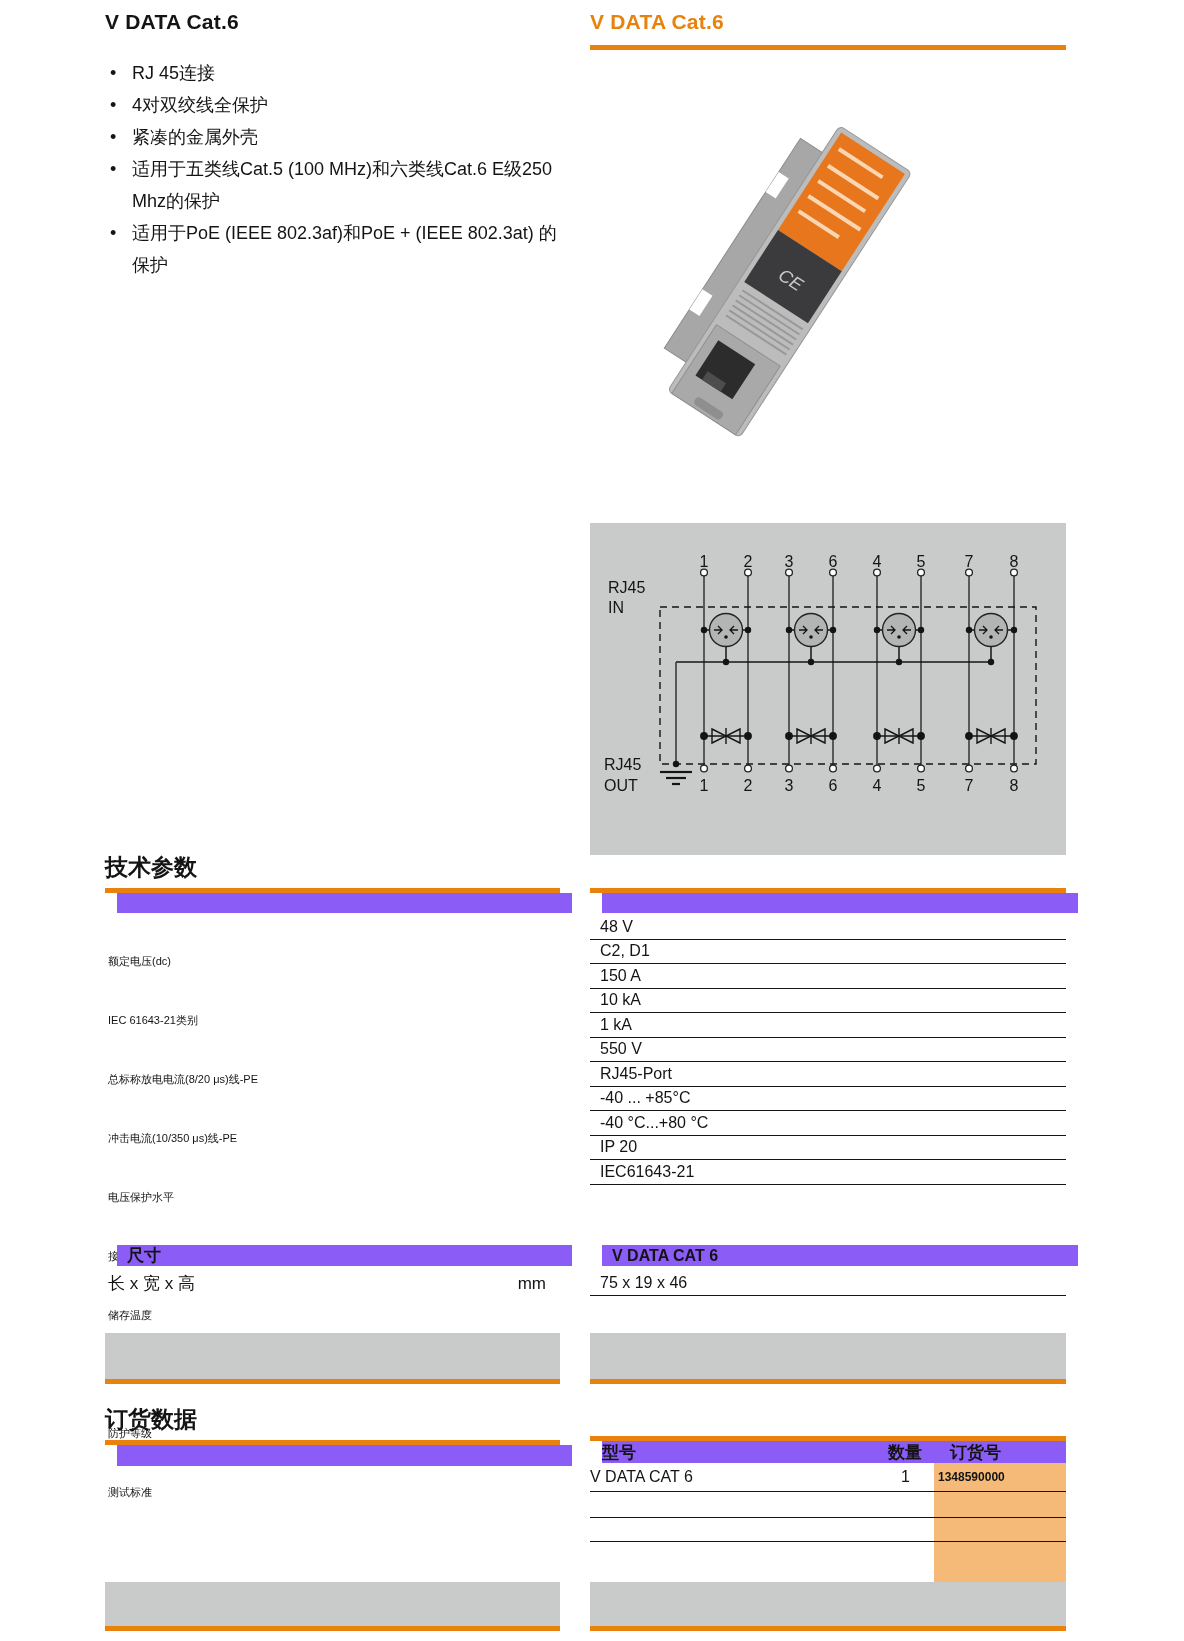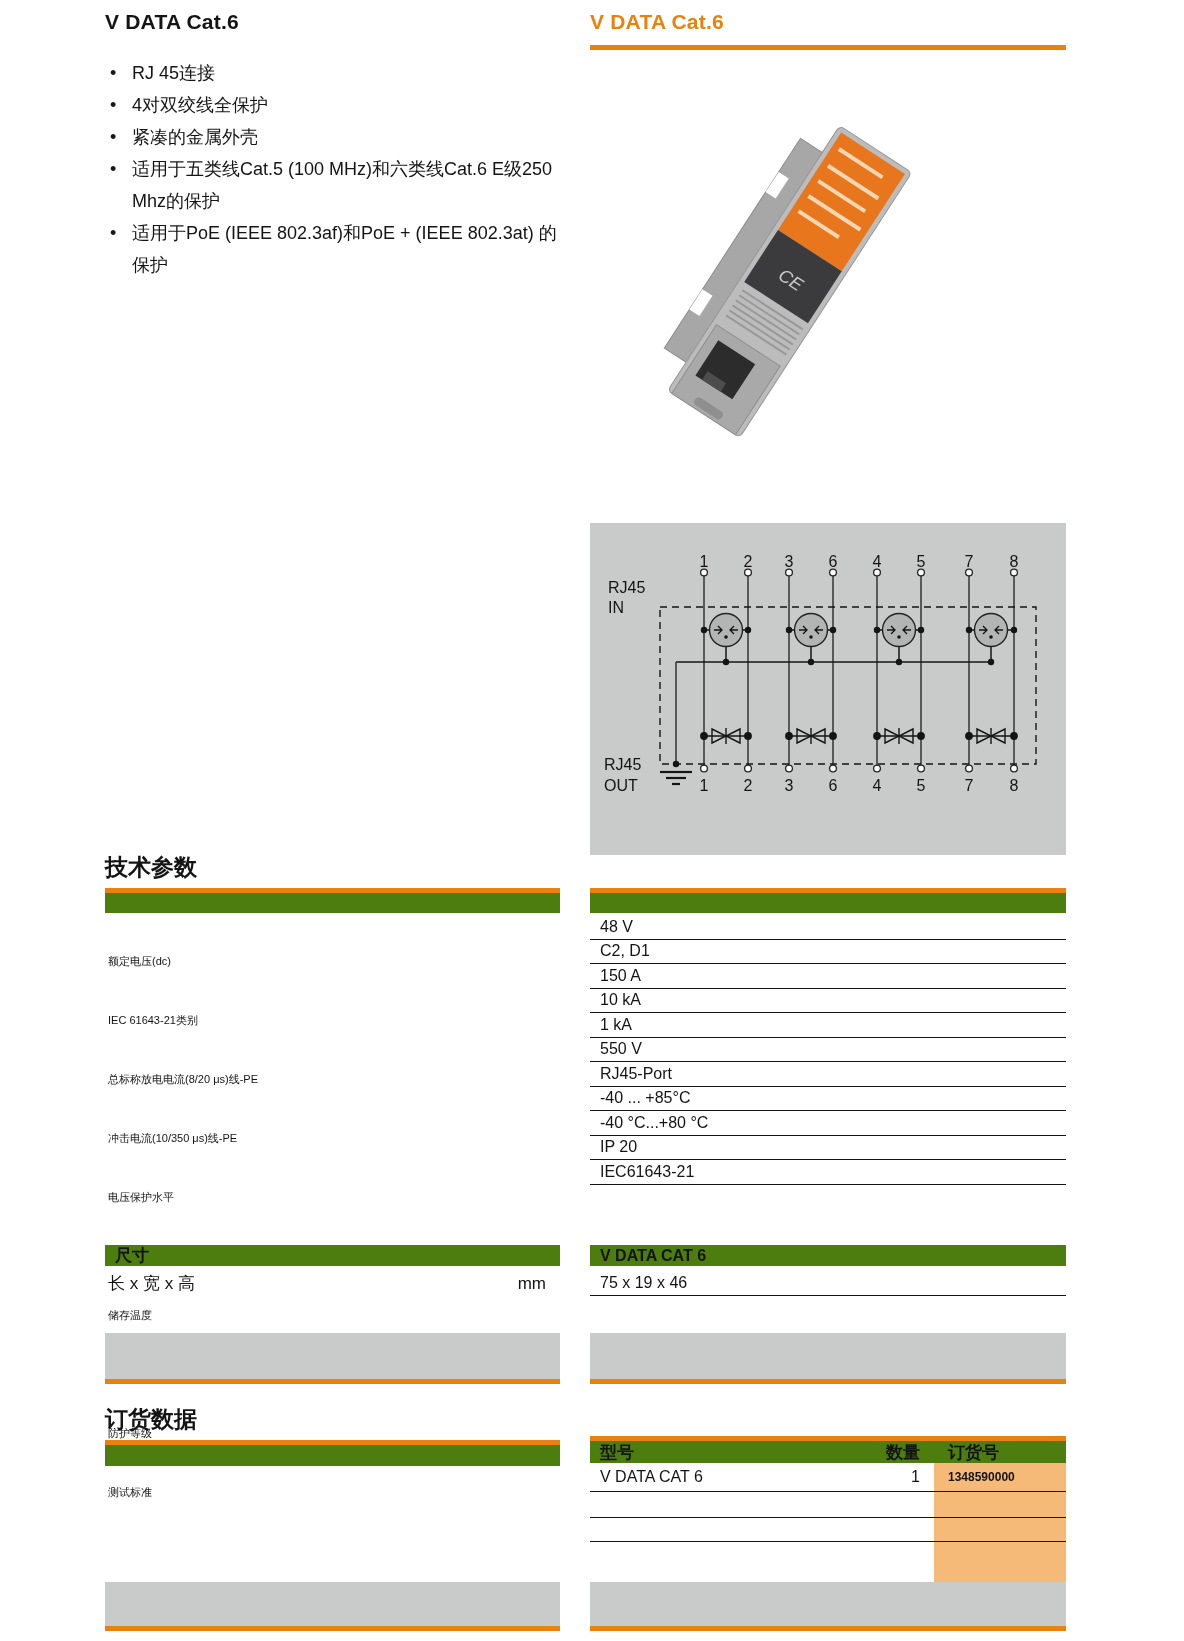--- a/index.html
+++ b/index.html
@@ -5,21 +5,21 @@
   html,body{margin:0;padding:0;background:#ffffff;}
   .page{
     position:relative;
     width:1184px;height:1641px;
     background:#ffffff;
     font-family:"Liberation Sans","DejaVu Sans",sans-serif;
     color:#141414;
     overflow:hidden;
   }
   .abs{position:absolute;}
-  .bar{background:#4d7c0f;}
+  .bar{background:#8b5cf6;margin-left:12px;}
   .rule{background:#E8820C;}
   .title{font-size:21px;font-weight:bold;letter-spacing:0.2px;text-align:center;}
   .title.orange{color:#E8820C;}
   .h2{font-size:23px;font-weight:bold;}
   
   .features{margin:0;padding:0;list-style:none;width:468px;}
   .features li{
     position:relative;padding-left:27px;
     font-size:18px;line-height:32px;
   }
@@ -36,21 +36,21 @@
   }
   .bar-head{
     height:21px;display:flex;align-items:center;
     font-weight:bold;padding-left:10px;
   }
   .dim-row-left{height:25px;display:flex;align-items:center;justify-content:space-between;font-size:17px;padding:0 14px 0 3px;}
   .dim-row-right{height:23.5px;display:flex;align-items:center;font-size:16px;padding-left:10px;border-bottom:1.5px solid #141414;}
   .placeholder-block{background:#C9CBCB;border-bottom:5px solid #E8820C;}
   
   .ord-row{display:flex;align-items:center;}
-  .ord-model{width:240px;padding-left:10px;font-size:16px;}
+  .ord-model{width:240px;font-size:16px;}
   .ord-qty{width:80px;text-align:right;font-size:16px;}
   .ord-order{flex:1;padding-left:28px;font-size:12px;}
   .bold{font-weight:bold;}
   svg text{font-family:"Liberation Sans","DejaVu Sans",sans-serif;}
 </style>
 </head>
 <body>
 
 <div class="page">
 

